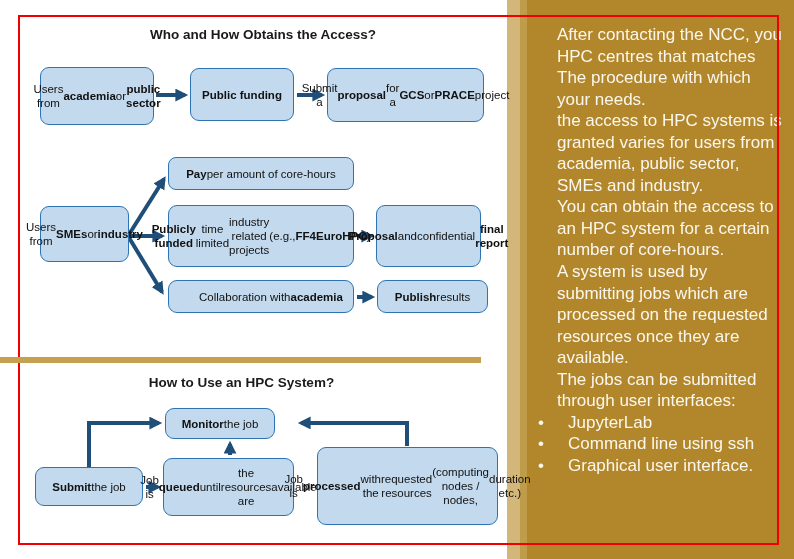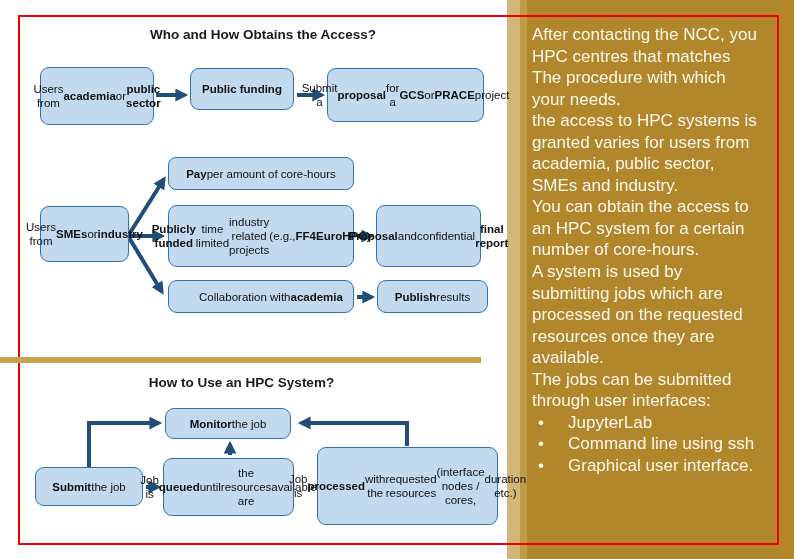--- a/index.html
+++ b/index.html
@@ -7,21 +7,21 @@
     width:794px;height:559px;position:relative;overflow:hidden;
     background:#ffffff;
     font-family:"Liberation Sans", sans-serif;
   }
   .abs{position:absolute;}
   
   .stripe-light{left:507px;top:0;width:13px;height:559px;background:#D3B77A;z-index:0;}
   .stripe-mid{left:520px;top:0;width:7px;height:559px;background:#BE9C49;z-index:0;}
   .panel-main{left:527px;top:0;width:267px;height:559px;background:#B2872C;z-index:0;}
   .panel-text{left:532px;top:24px;width:250px;z-index:2;color:#FBF7ED;font-size:17px;}
-  .panel-line{height:21.55px;line-height:21.55px;white-space:nowrap;}
+  .panel-line{height:21.55px;line-height:21.55px;white-space:nowrap;margin-left:25px;}
   .bullet{height:21.55px;line-height:21.55px;white-space:nowrap;padding-left:36px;position:relative;}
   .bullet::before{content:"\2022";position:absolute;left:6px;top:0;}
   
   .red-rect{left:18px;top:15px;width:761px;height:530px;border:2px solid #F20000;box-sizing:border-box;z-index:3;pointer-events:none;}
   .gold-bar{left:0;top:357px;width:481px;height:6px;background:#C5A04F;z-index:4;}
   
   .chart-title{font-weight:bold;font-size:13.5px;color:#1a1a1a;text-align:center;z-index:2;}
   .title1{left:18px;top:27px;width:490px;}
   .title2{left:0;top:375px;width:483px;}
   
@@ -63,21 +63,21 @@
 
 <div class="abs chart-title title1">Who and How Obtains the Access?</div>
 <div class="node" style="left:40px;top:67px;width:114px;height:58px;">
     <span>Users from</span>
     <br>
     <b>academia</b>
     <span> or</span>
     <br>
     <b>public sector</b>
   </div>
-<div class="node" style="left:190px;top:68px;width:104px;height:42px;">
+<div class="node" style="left:190px;top:68px;width:104px;height:53px;">
     <b>Public funding</b>
   </div>
 <div class="node" style="left:327px;top:68px;width:157px;height:54px;">
     <span>Submit a </span>
     <b>proposal</b>
     <span> for a</span>
     <br>
     <b>GCS</b>
     <span> or </span>
     <b>PRACE</b>
@@ -116,21 +116,21 @@
     <span>confidential</span>
     <br>
     <b>final report</b>
   </div>
 <div class="node" style="left:377px;top:280px;width:111px;height:33px;text-align:center;">
     <b>Publish</b>
     <span> results</span>
   </div>
 
 <div class="abs chart-title title2">How to Use an HPC System?</div>
-<div class="node" style="left:165px;top:408px;width:126px;height:31px;">
+<div class="node" style="left:165px;top:408px;width:110px;height:31px;">
     <b>Monitor</b>
     <span> the job</span>
   </div>
 <div class="node" style="left:35px;top:467px;width:108px;height:39px;">
     <b>Submit</b>
     <span> the job</span>
   </div>
 <div class="node" style="left:163px;top:458px;width:131px;height:58px;">
     <span>Job is </span>
     <b>queued</b>
@@ -140,21 +140,21 @@
     <br>
     <span>available</span>
   </div>
 <div class="node" style="left:317px;top:447px;width:181px;height:78px;">
     <span>Job is </span>
     <b>processed</b>
     <span> with the</span>
     <br>
     <span>requested resources</span>
     <br>
-    <span>(interface nodes / cores,</span>
+    <span>(computing nodes / nodes,</span>
     <br>
     <span>duration etc.)</span>
   </div>
 
 <div class="abs panel-text">
   <div>
 
   <div class="panel-line">After contacting the NCC, you</div>
       <div class="panel-line">HPC centres that matches</div>
       <div class="panel-line">The procedure with which</div>

